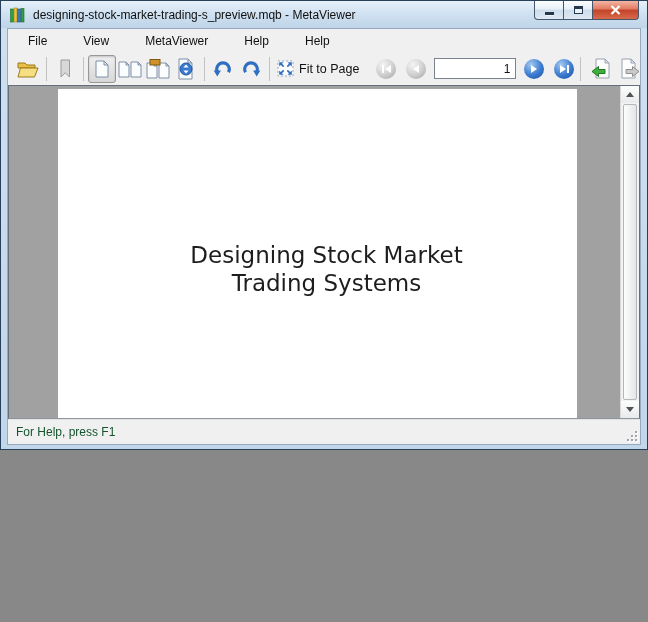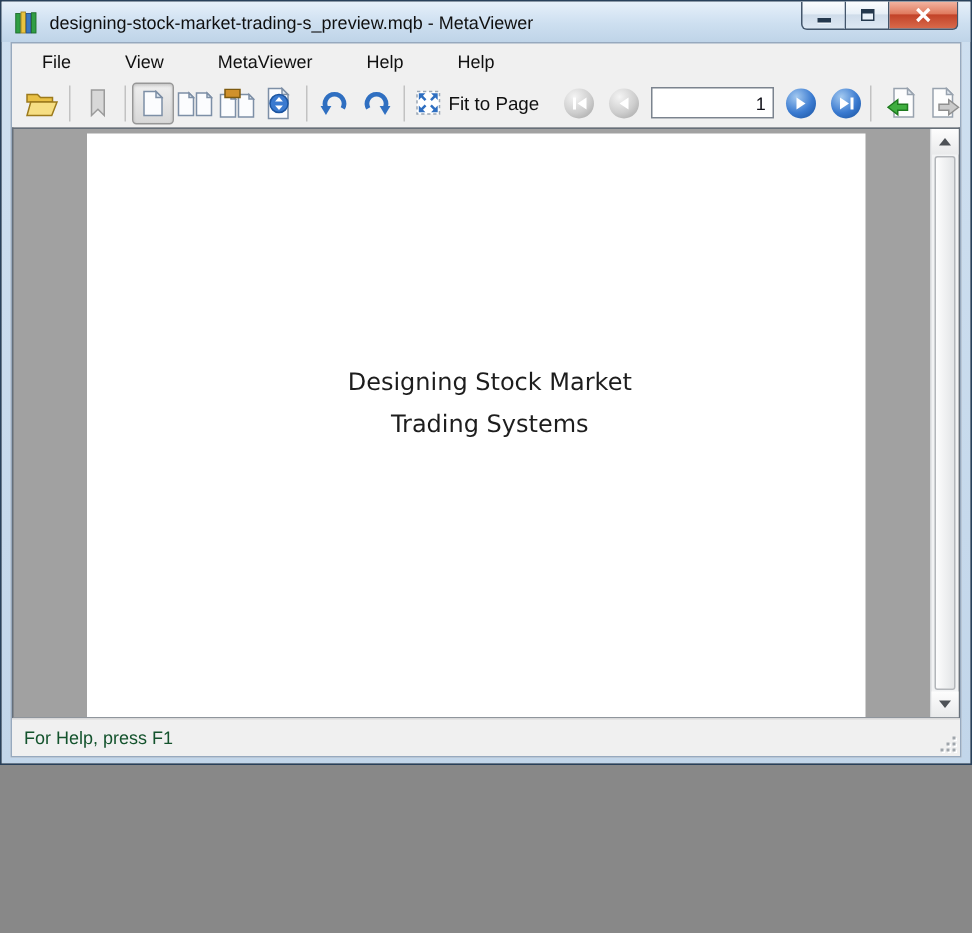--- a/index.html
+++ b/index.html
@@ -1,18 +1,18 @@
 <!DOCTYPE html>
 <html><head>
 <meta charset="utf-8">
 <style>
   html,body{margin:0;padding:0;background:#888;}
   *{box-sizing:border-box;}
   .window{
-    width:648px;height:510px;
+    width:648px;height:450px;
     background:linear-gradient(#cfe0f0,#c2d6ea);
     border:1px solid #28405a;
     display:flex;flex-direction:column;
     font-family:"Liberation Sans",sans-serif;
     position:relative;overflow:hidden;
   }
   
   .titlebar{
     height:27px;flex:0 0 27px;display:flex;align-items:center;
     padding-left:9px;position:relative;
@@ -54,21 +54,21 @@
   .nav-gap{width:10px;flex:0 0 10px;}
   .page-input{width:82px;height:21px;border:1px solid #7b838e;background:#fff;
     font:12px "Liberation Sans",sans-serif;text-align:right;padding:0 5px;margin:0 8px;color:#101018;}
   
   .viewport-row{flex:1;display:flex;min-height:0;
     border:1px solid #666f79;border-bottom-color:#8f959c;background:#a1a1a1;}
   .viewport{flex:1;position:relative;overflow:hidden;}
   .page{position:absolute;left:49px;top:3px;width:519px;bottom:0;background:#ffffff;}
   .page-textblock{margin-top:152px;text-align:center;padding-left:18px;
     font-family:"DejaVu Sans",sans-serif;color:#1d1d1d;}
-  .doc-title{font-size:16px;line-height:28px;}
+  .doc-title{font-size:23px;line-height:28px;}
   .doc-subtitle{margin-top:38px;font-size:16.5px;}
   
   .scrollbar{width:19px;flex:0 0 19px;background:#f2f3f4;border-left:1px solid #d7d9db;
     display:flex;flex-direction:column;}
   .sb-btn{height:17px;flex:0 0 17px;display:flex;align-items:center;justify-content:center;
     background:linear-gradient(#fdfdfd,#e9eaeb);}
   .sb-tri-up{width:0;height:0;border-left:4px solid transparent;border-right:4px solid transparent;border-bottom:5px solid #4e5257;}
   .sb-tri-down{width:0;height:0;border-left:4px solid transparent;border-right:4px solid transparent;border-top:5px solid #4e5257;}
   .sb-track{flex:1;padding:1px 2px;min-height:0;}
   .sb-thumb{height:100%;background:linear-gradient(90deg,#fdfdfd,#e3e5e7);

